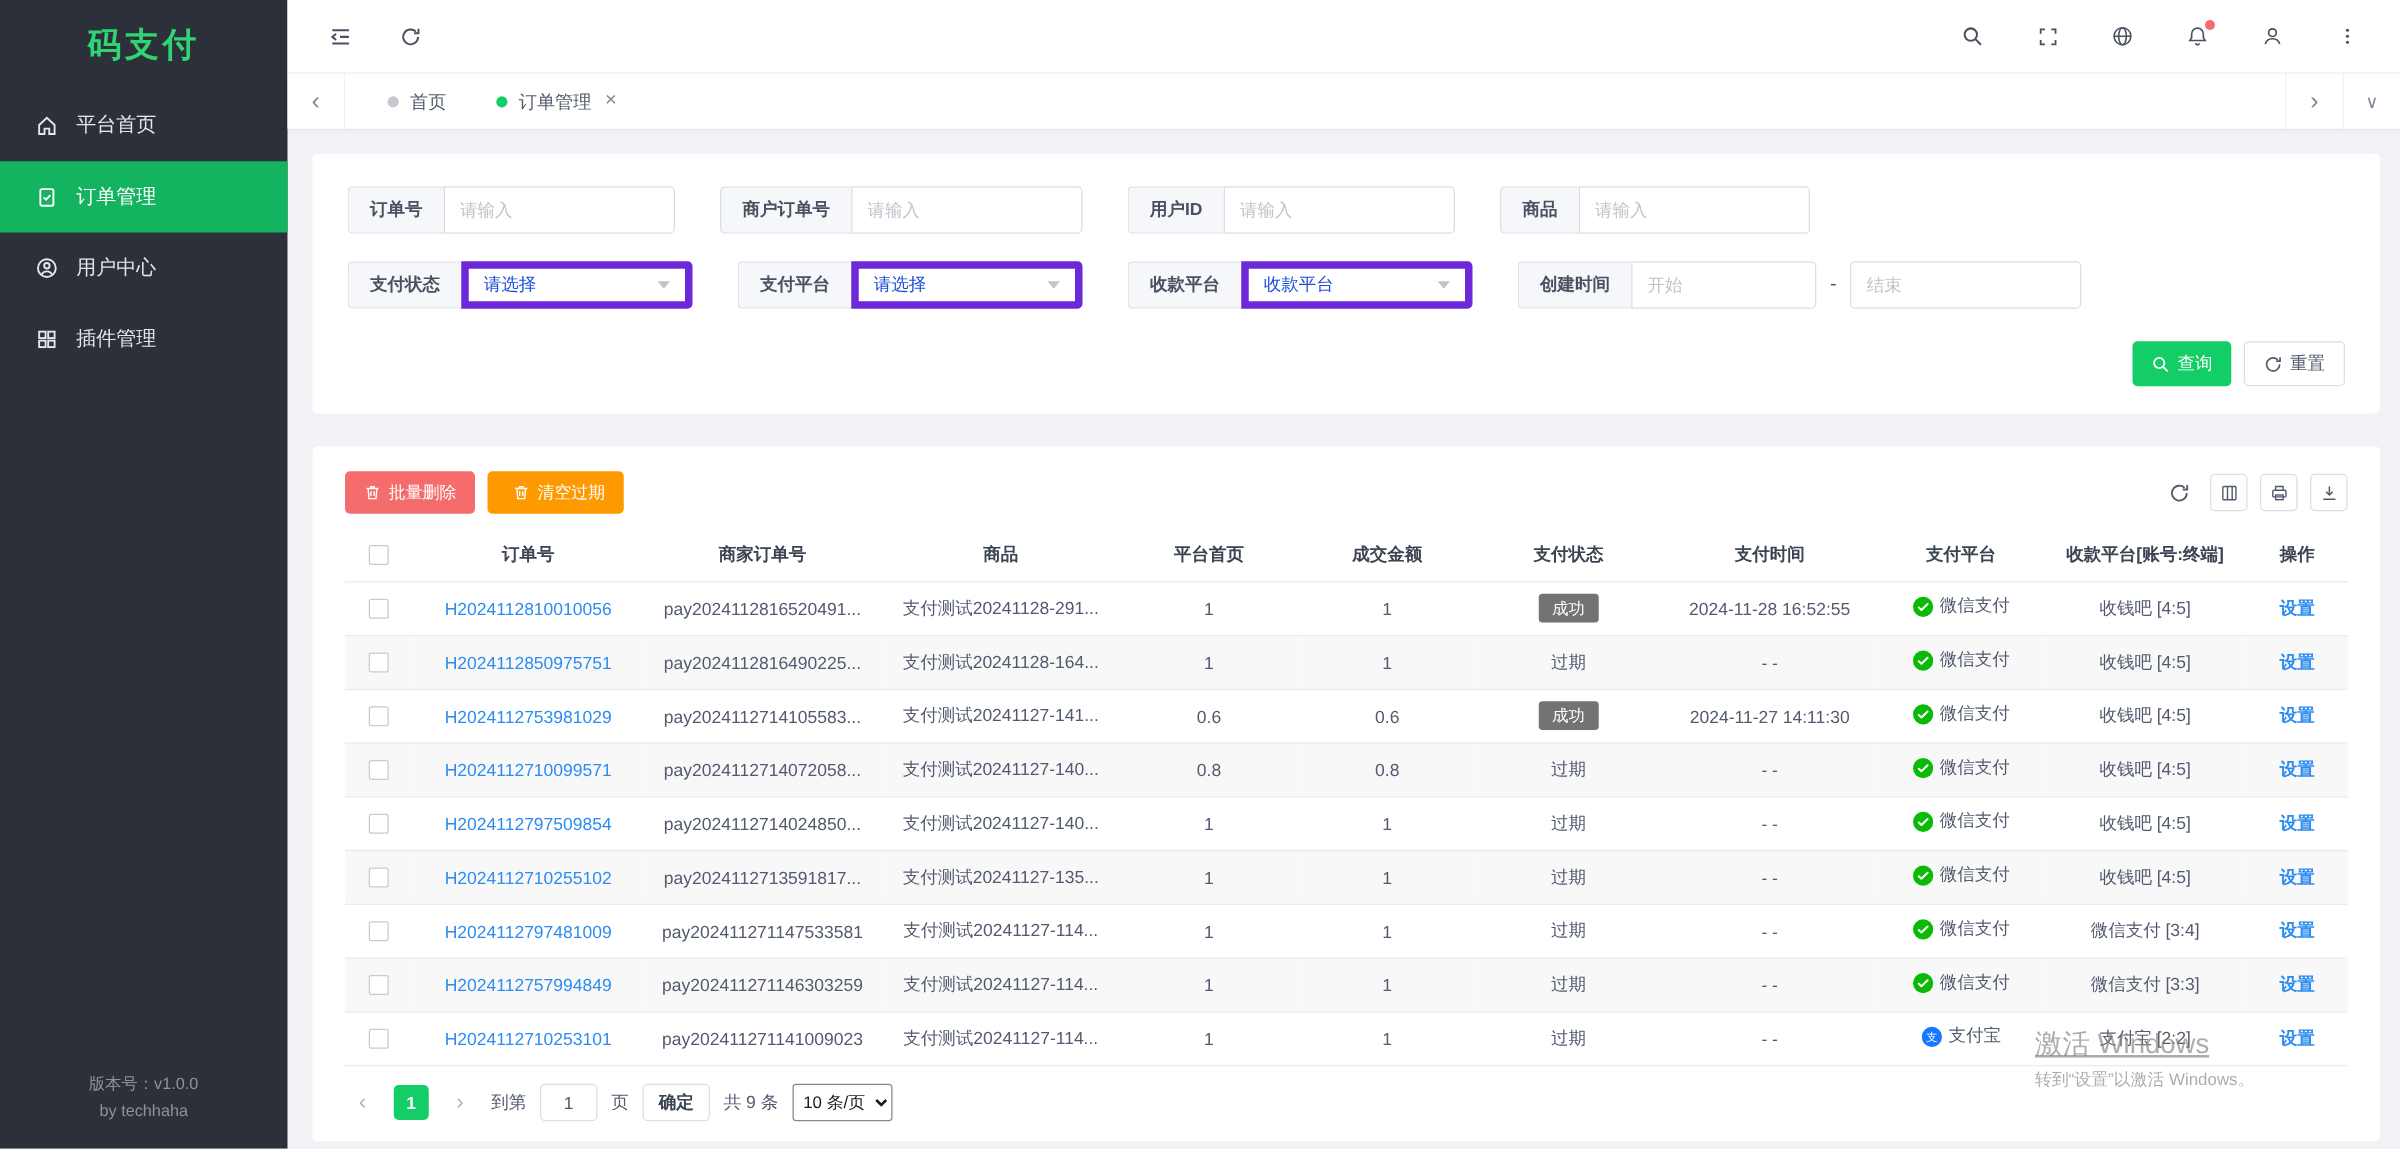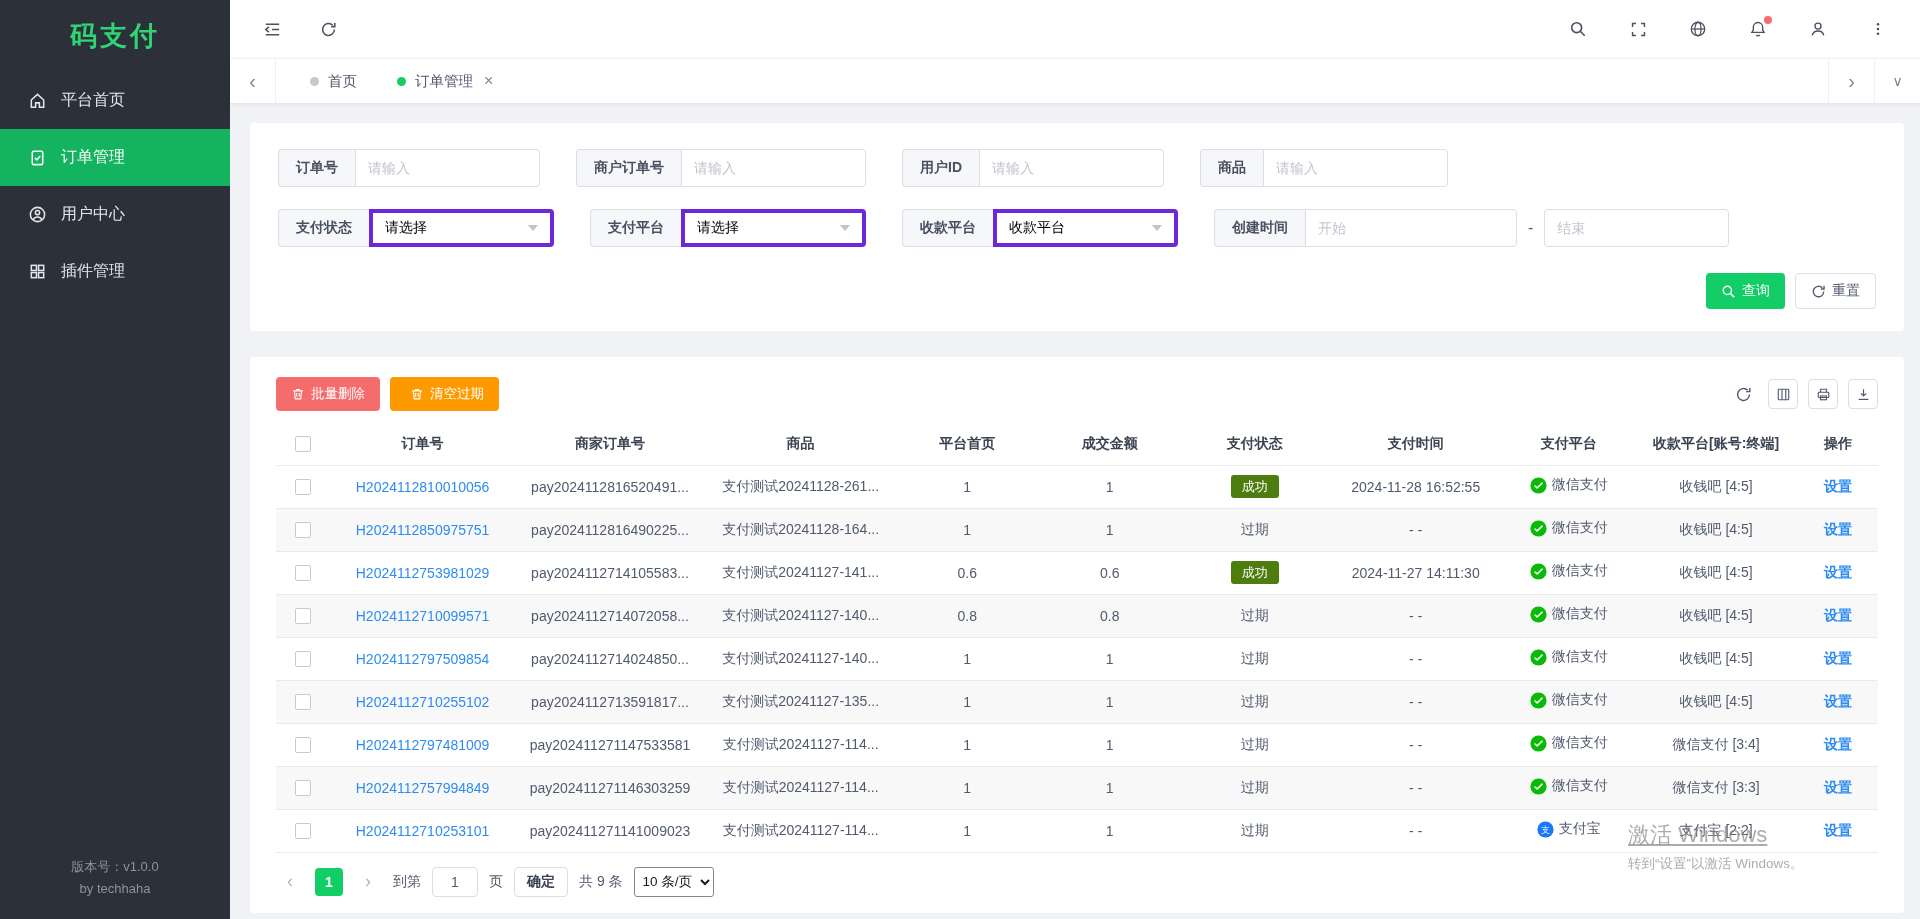--- a/index.html
+++ b/index.html
@@ -55,23 +55,23 @@
   .filter-row { display: flex; gap: 36px; margin-bottom: 22px; }
   .filter-row.second { margin-bottom: 26px; }
 
   .input-group { display: inline-flex; align-items: stretch; height: 38px; }
   .ig-label { display: flex; align-items: center; padding: 0 17px; background: #f5f7fa;
               border: 1px solid #dcdee2; border-right: none; border-radius: 4px 0 0 4px;
               font-size: 14px; color: #495060; font-weight: 600; white-space: nowrap; }
   .ig-input { width: 185px; border: 1px solid #dcdee2; border-radius: 0 4px 4px 0;
               padding: 0 12px; font-size: 14px; color: #515a6e; outline: none; font-family: inherit; background: #fff; }
   .ig-input::placeholder { color: #c0c4cc; }
-  .ig-select { width: 185px; border: 4px solid #6d28d9; border-radius: 0 4px 4px 0;
+  .ig-select { width: 185px; border: 6px solid #6d28d9; border-radius: 0 4px 4px 0;
                display: flex; align-items: center; justify-content: space-between; padding: 0 12px;
-               font-size: 14px; color: #000000; cursor: pointer; background: #fff; }
+               font-size: 14px; color: #1d4ed8; cursor: pointer; background: #fff; }
   .caret { width: 0; height: 0; border-left: 5px solid transparent; border-right: 5px solid transparent;
            border-top: 6px solid #c0c4cc; }
   .date-sep { display: flex; align-items: center; padding: 0 11px; color: #515a6e; }
   .ig-input.date-end { border-radius: 4px; }
 
   .filter-actions { display: flex; justify-content: flex-end; gap: 10px; }
   .btn { display: inline-flex; align-items: center; gap: 6px; height: 36px; padding: 0 15px;
          border: none; border-radius: 4px; font-size: 14px; cursor: pointer; font-family: inherit; }
   .btn-green { background: #13ce66; color: #fff; }
   .btn-plain { background: #fff; border: 1px solid #dcdee2; color: #515a6e; }
@@ -90,21 +90,21 @@
   .order-table { width: 100%; border-collapse: collapse; table-layout: fixed; font-size: 14px; }
   .order-table th { height: 42px; font-weight: 700; color: #3c4453;
                     border-bottom: 1px solid #e8eaec; text-align: center; white-space: nowrap; overflow: hidden; }
   .order-table td { height: 43px; border-bottom: 1px solid #e8eaec; text-align: center;
                     color: #515a6e; white-space: nowrap; overflow: hidden; }
   .order-table tbody tr:nth-child(even) { background: #f8f8f9; }
   .checkbox { width: 16px; height: 16px; border: 1px solid #c8cad0; border-radius: 2px;
               display: inline-block; background: #fff; cursor: pointer; vertical-align: middle; }
   .link { color: #2d8cf0; cursor: pointer; text-decoration: none; }
   .action-link { font-weight: 700; }
-  .badge-success { background: #4d7c0f; color: #fff; padding: 4px 11px; border-radius: 3px; font-size: 13px; }
+  .badge-success { background: #737373; color: #fff; padding: 4px 11px; border-radius: 3px; font-size: 13px; }
   .platform-cell { display: inline-flex; align-items: center; gap: 5px; }
   .pay-icon { display: inline-flex; align-items: center; }
 
   .pagination { display: flex; align-items: center; gap: 11px; margin-top: 14px; font-size: 14px; color: #515a6e; }
   .page-btn { min-width: 28px; height: 28px; display: inline-flex; align-items: center; justify-content: center;
               border-radius: 4px; cursor: pointer; font-size: 18px; color: #b0b4bb; }
   .page-btn.current { background: #13ce66; color: #fff; font-size: 14px; font-weight: 600; }
   .pg-text { white-space: nowrap; }
   .pg-input { width: 46px; height: 30px; border: 1px solid #dcdee2; border-radius: 4px; text-align: center;
               font-size: 14px; color: #515a6e; outline: none; font-family: inherit; }
@@ -285,21 +285,21 @@
           </div>
           <div class="input-group">
             <span class="ig-label">收款平台</span>
             <div class="ig-select">
               <span>收款平台</span>
               <span class="caret"></span>
             </div>
           </div>
           <div class="input-group">
             <span class="ig-label">创建时间</span>
-            <input class="ig-input" style="width: 212px;" placeholder="开始">
+            <input class="ig-input" style="width: 148px;" placeholder="开始">
             <span class="date-sep">-</span>
             <input class="ig-input date-end" placeholder="结束" style="">
           </div>
         </div>
         <div class="filter-actions">
           <button class="btn btn-green">
             <span class="nav-icon" style="width:15px;height:15px">
               <svg width="15" height="15" viewBox="0 0 20 20" fill="none" stroke="currentColor" stroke-width="2">
                   <circle cx="8.5" cy="8.5" r="5.5"></circle>
                   <path d="M12.8 12.8L17.5 17.5"></path>
@@ -393,21 +393,21 @@
                 <th>支付平台</th>
                 <th>收款平台[账号:终端]</th>
                 <th>操作</th>
               </tr>
           </thead>
           <tbody>
               <tr>
                 <td><span class="checkbox"></span></td>
                 <td><a class="link">H2024112810010056</a></td>
                 <td>pay2024112816520491...</td>
-                <td>支付测试20241128-261...</td>
+                <td>支付测试20241128-291...</td>
                 <td>1</td>
                 <td>1</td>
                 <td><span class="badge-success">成功</span></td>
                 <td>2024-11-28 16:52:55</td>
                 <td><span class="platform-cell">
                     <span class="pay-icon">
                       <svg width="17" height="17" viewBox="0 0 20 20">
                         <circle cx="10" cy="10" r="9.5" fill="#09bb07"></circle>
                         <path d="M5.9 10.6l2.5 2.3 5.8-5.6" fill="none" stroke="#fff" stroke-width="1.9" stroke-linecap="round" stroke-linejoin="round"></path>
                       </svg>

